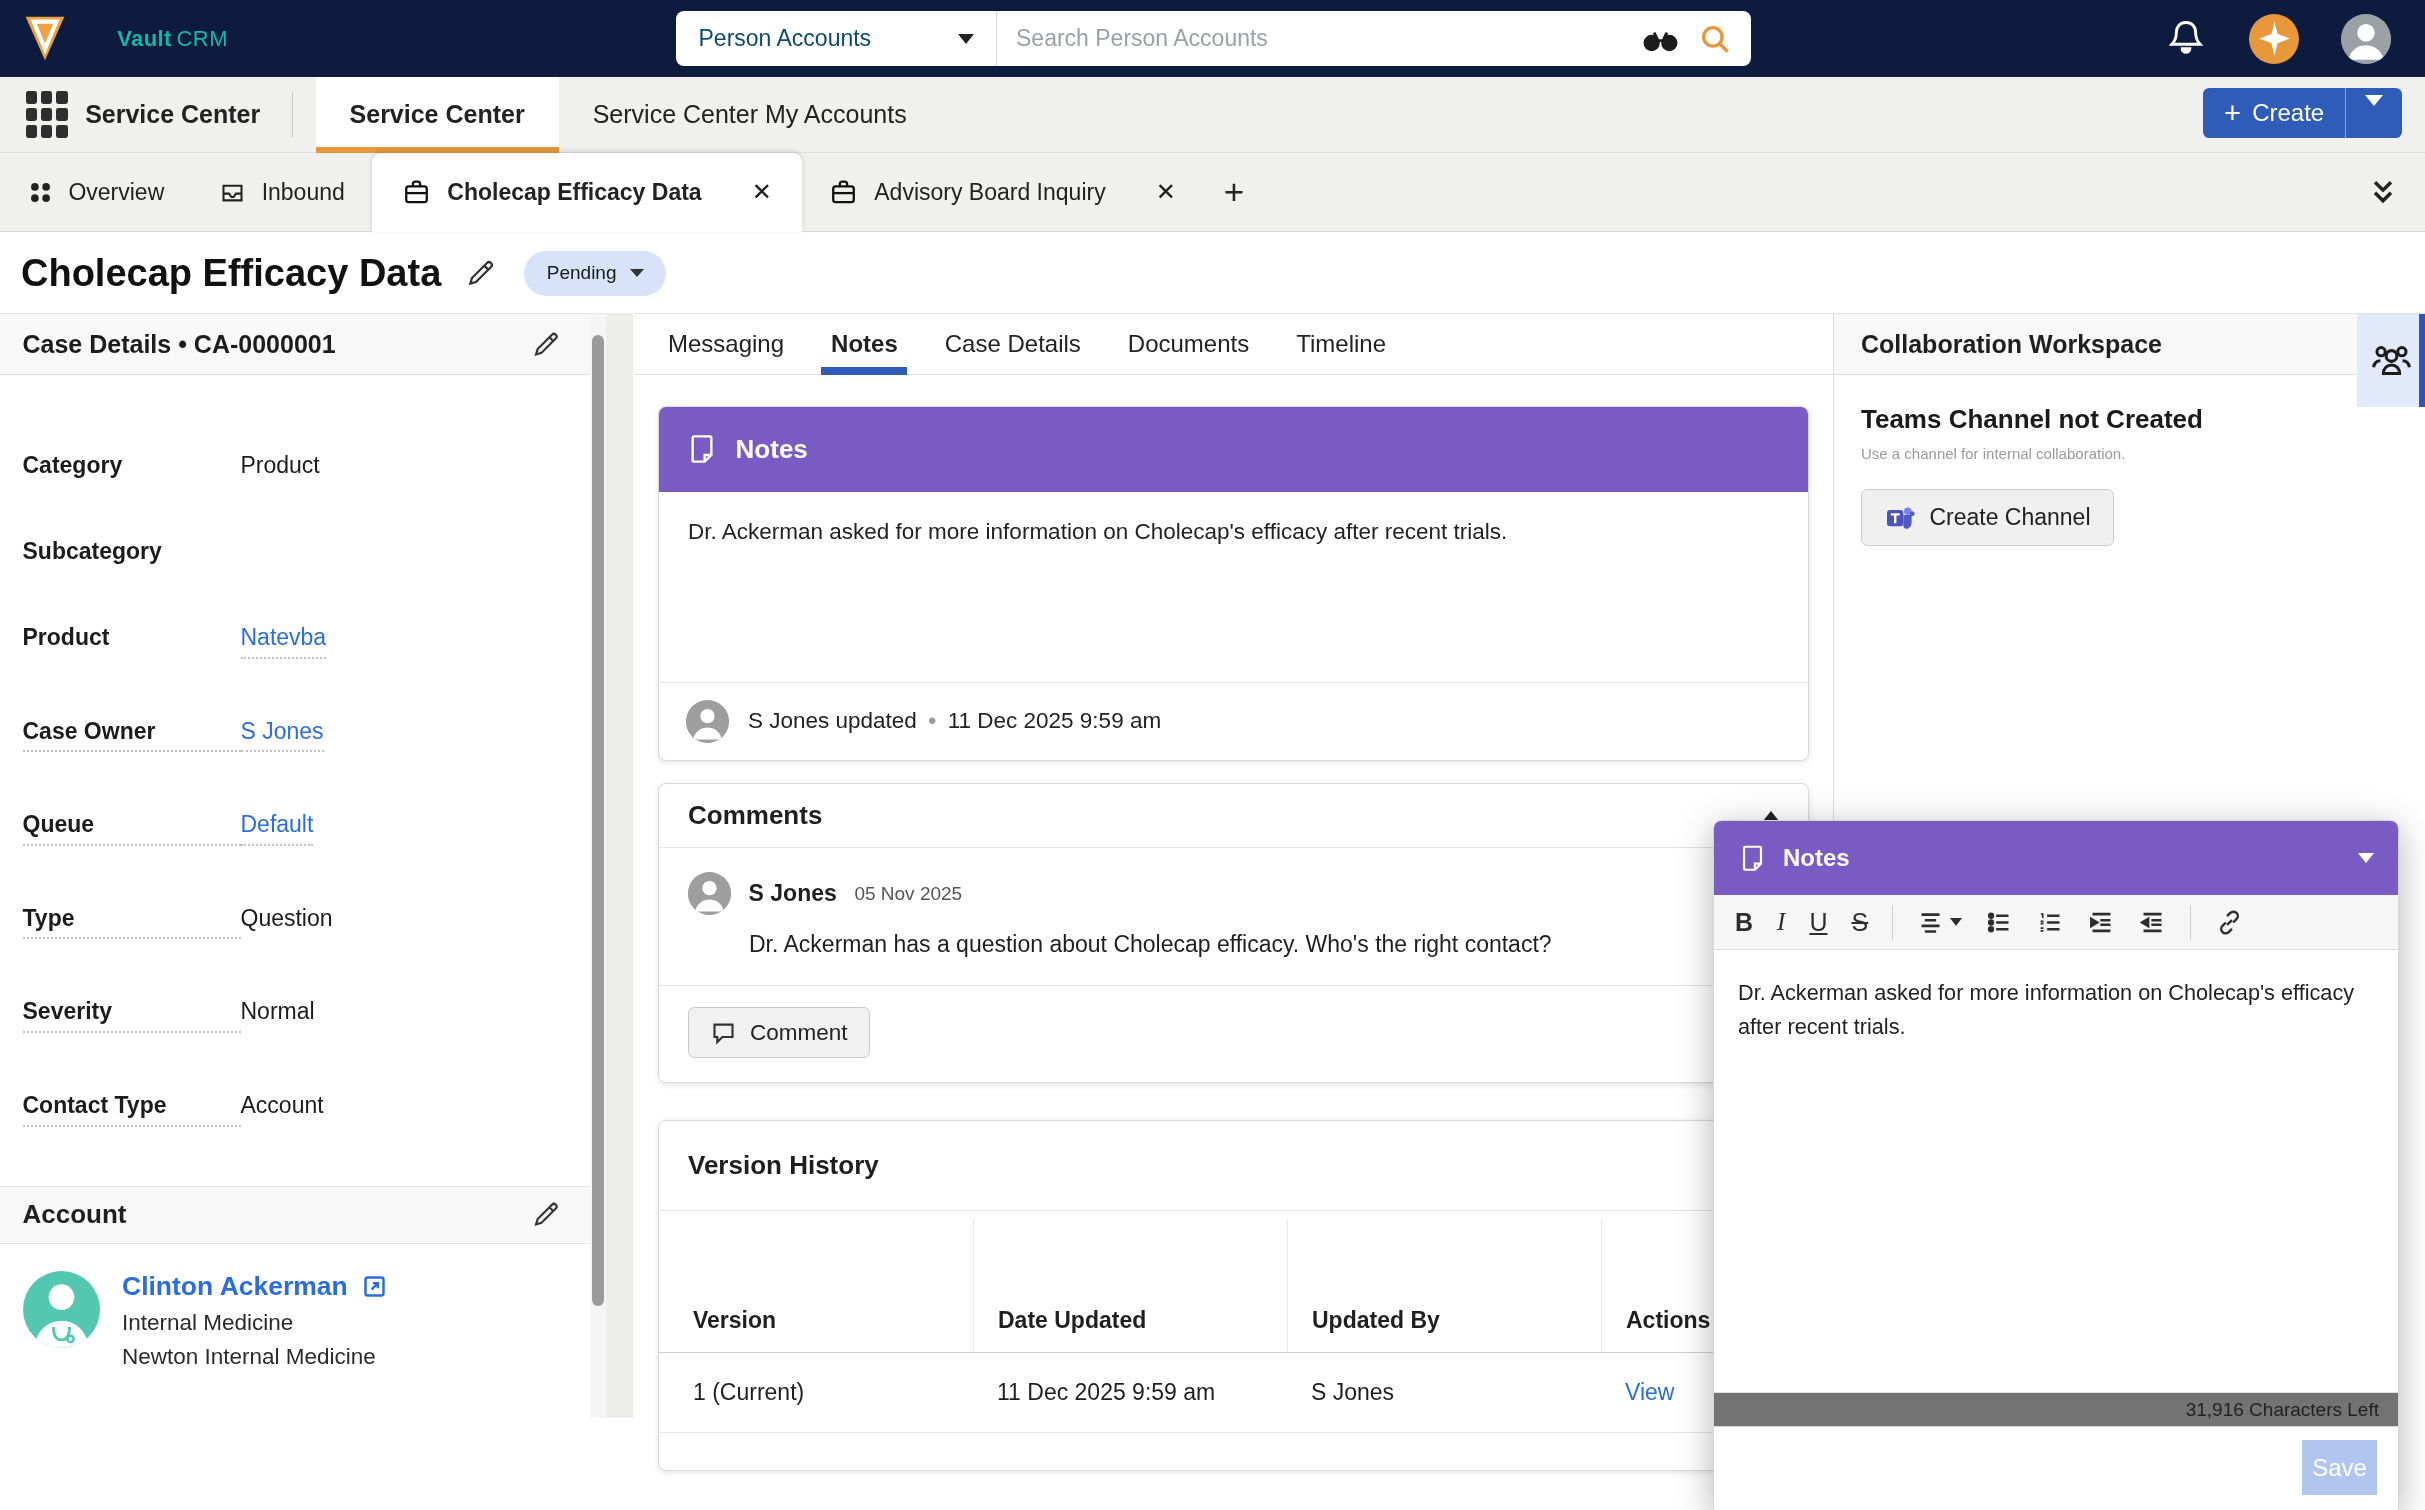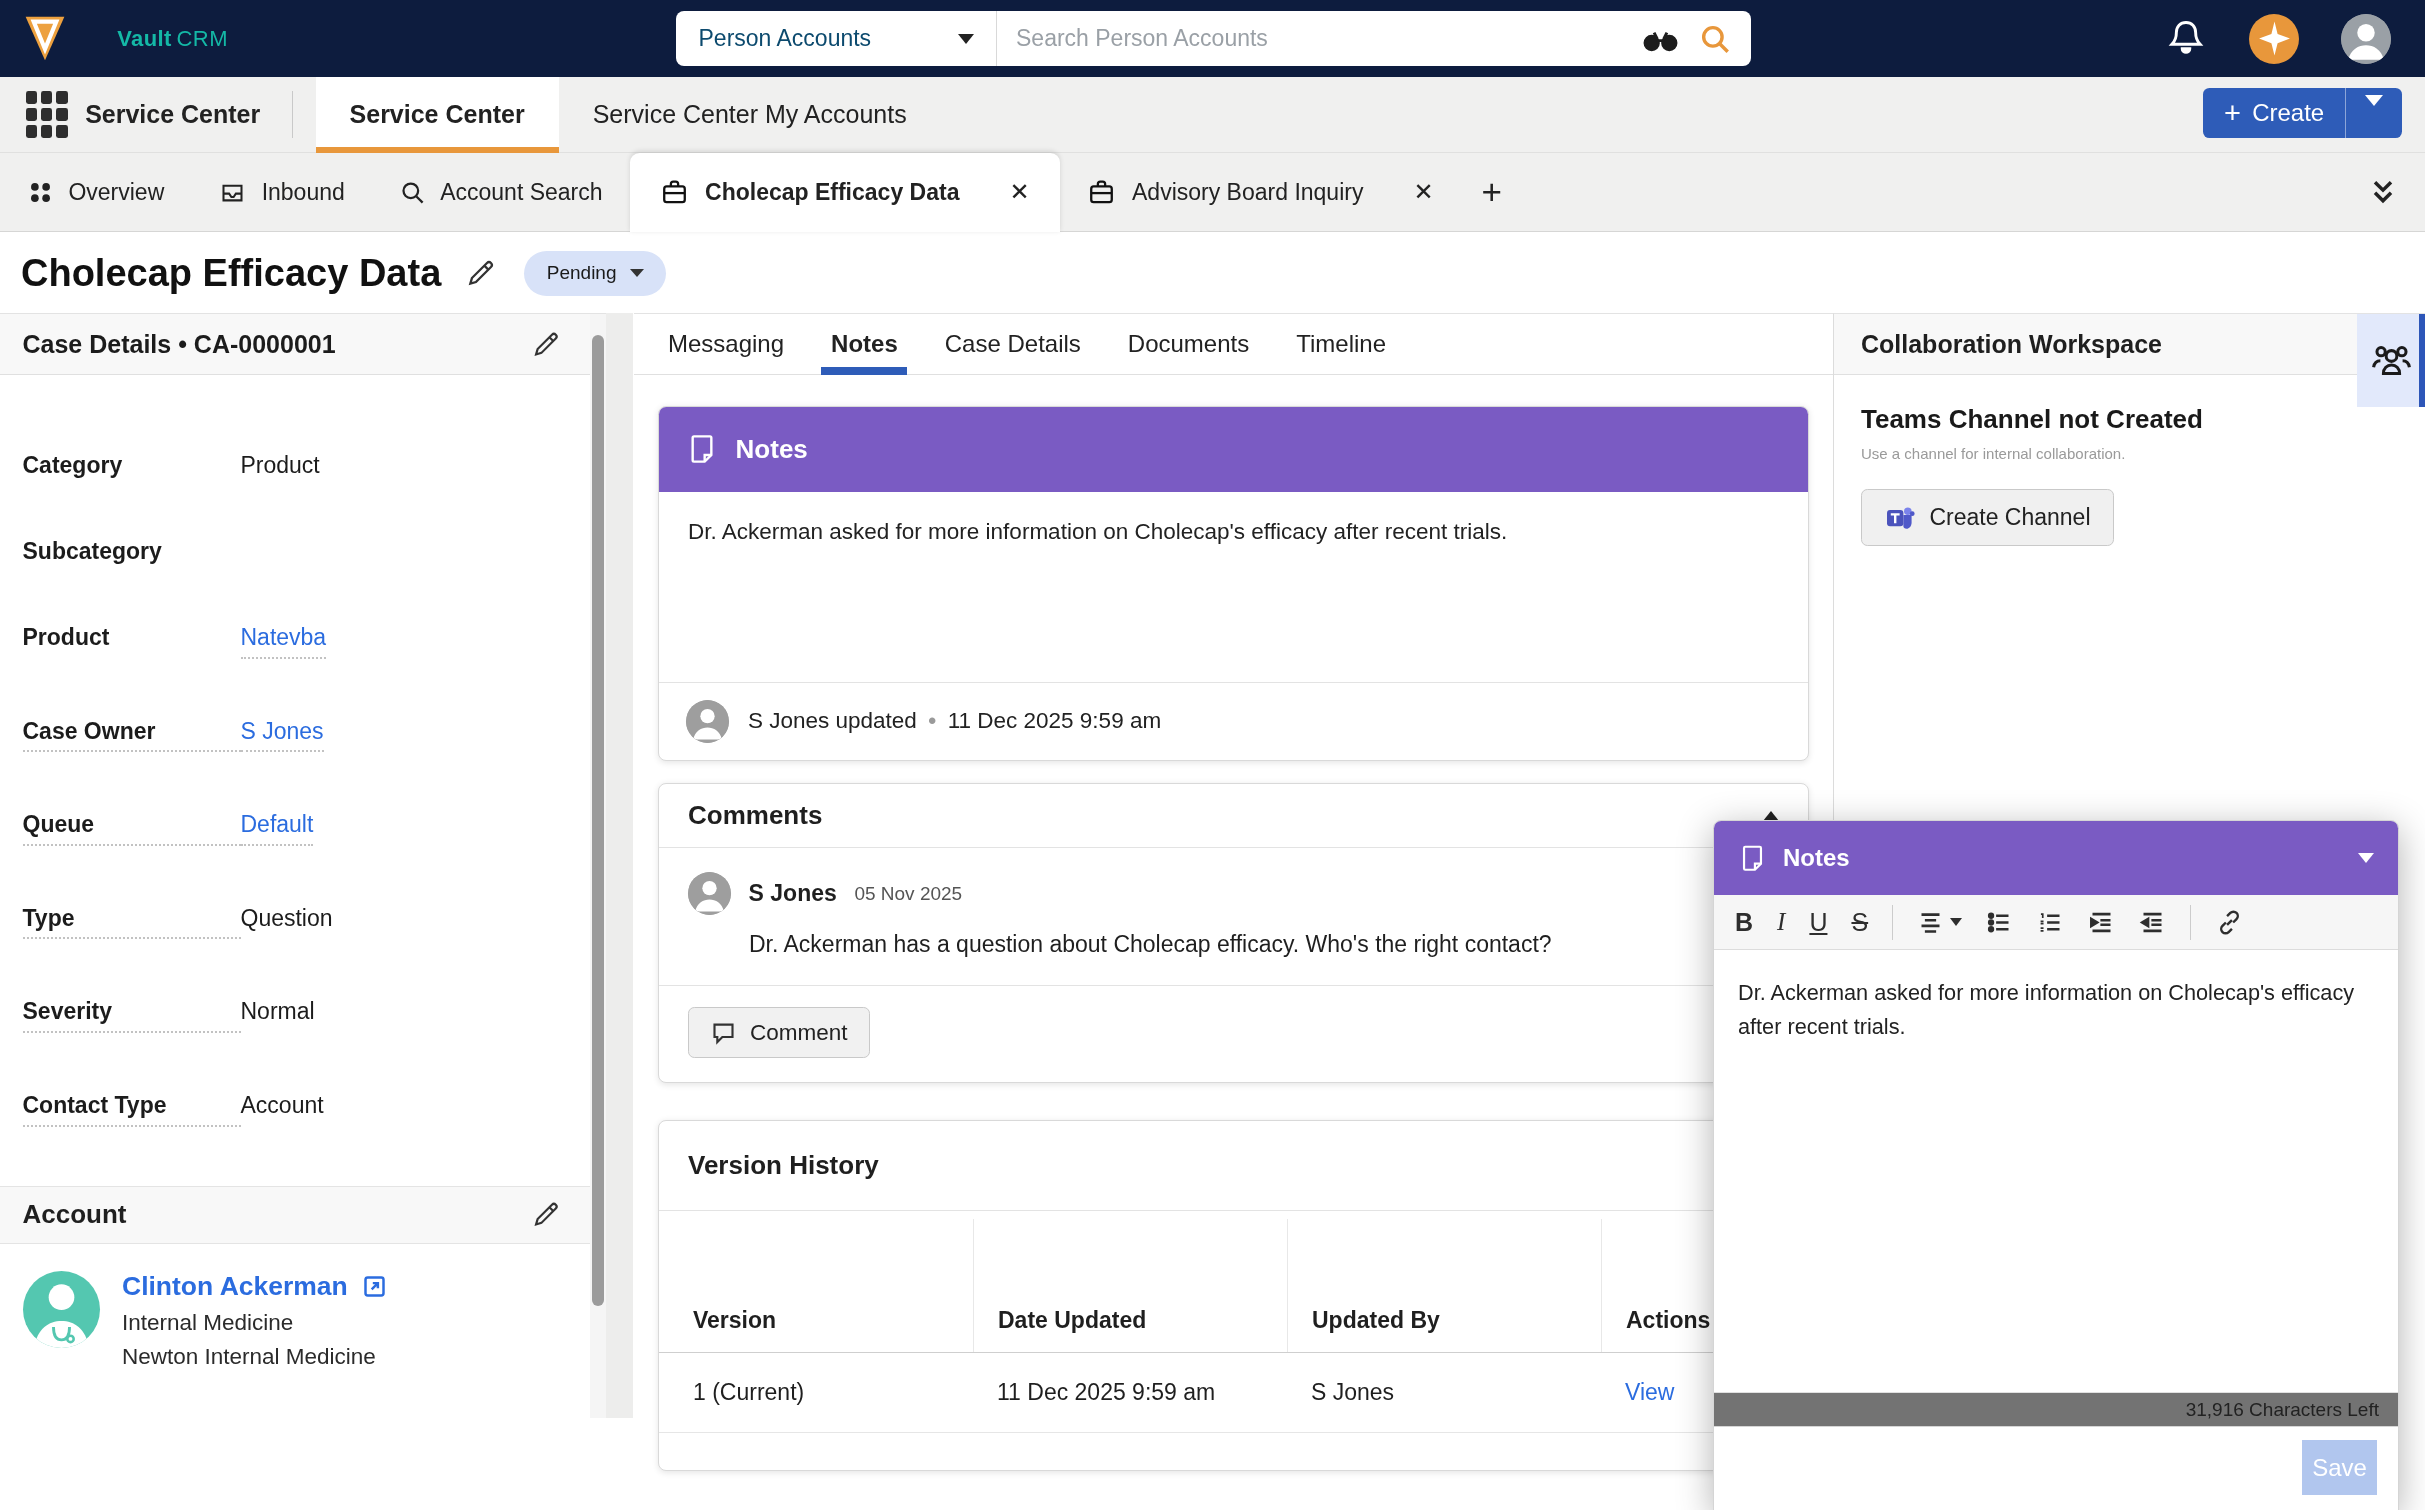--- a/index.html
+++ b/index.html
@@ -248,29 +248,20 @@
   </div>
   <div class="ws-tab">
     <span>
       <svg width="29" height="27" viewBox="0 0 24 24" fill="none" stroke="#222" stroke-width="1.8">
         <path d="M4 6 h16 v13 H4z"></path>
         <path d="M4 13 h5 l2 3 h2 l2-3 h5"></path>
       </svg>
     </span>
     <span>Inbound</span>
   </div>
-  <div class="ws-tab">
-    <span>
-      <svg width="27" height="27" viewBox="0 0 24 24" fill="none" stroke="#222" stroke-width="2">
-        <circle cx="10.5" cy="10.5" r="6.5"></circle>
-          <path d="M15.5 15.5 L21 21"></path>
-      </svg>
-    </span>
-    <span>Account Search</span>
-  </div>
   <div class="ws-tab case-tab active">
     <span>
       <svg width="29" height="29" viewBox="0 0 24 24" fill="none" stroke="#111" stroke-width="1.9">
         <rect x="3.5" y="7" width="17" height="13" rx="2"></rect>
         <path d="M9 7 V5 a2 2 0 0 1 2-2 h2 a2 2 0 0 1 2 2 v2"></path>
         <path d="M3.5 12.5 h17"></path>
       </svg>
     </span>
     <span>Cholecap Efficacy Data</span>
     <span class="ws-close">✕</span>

